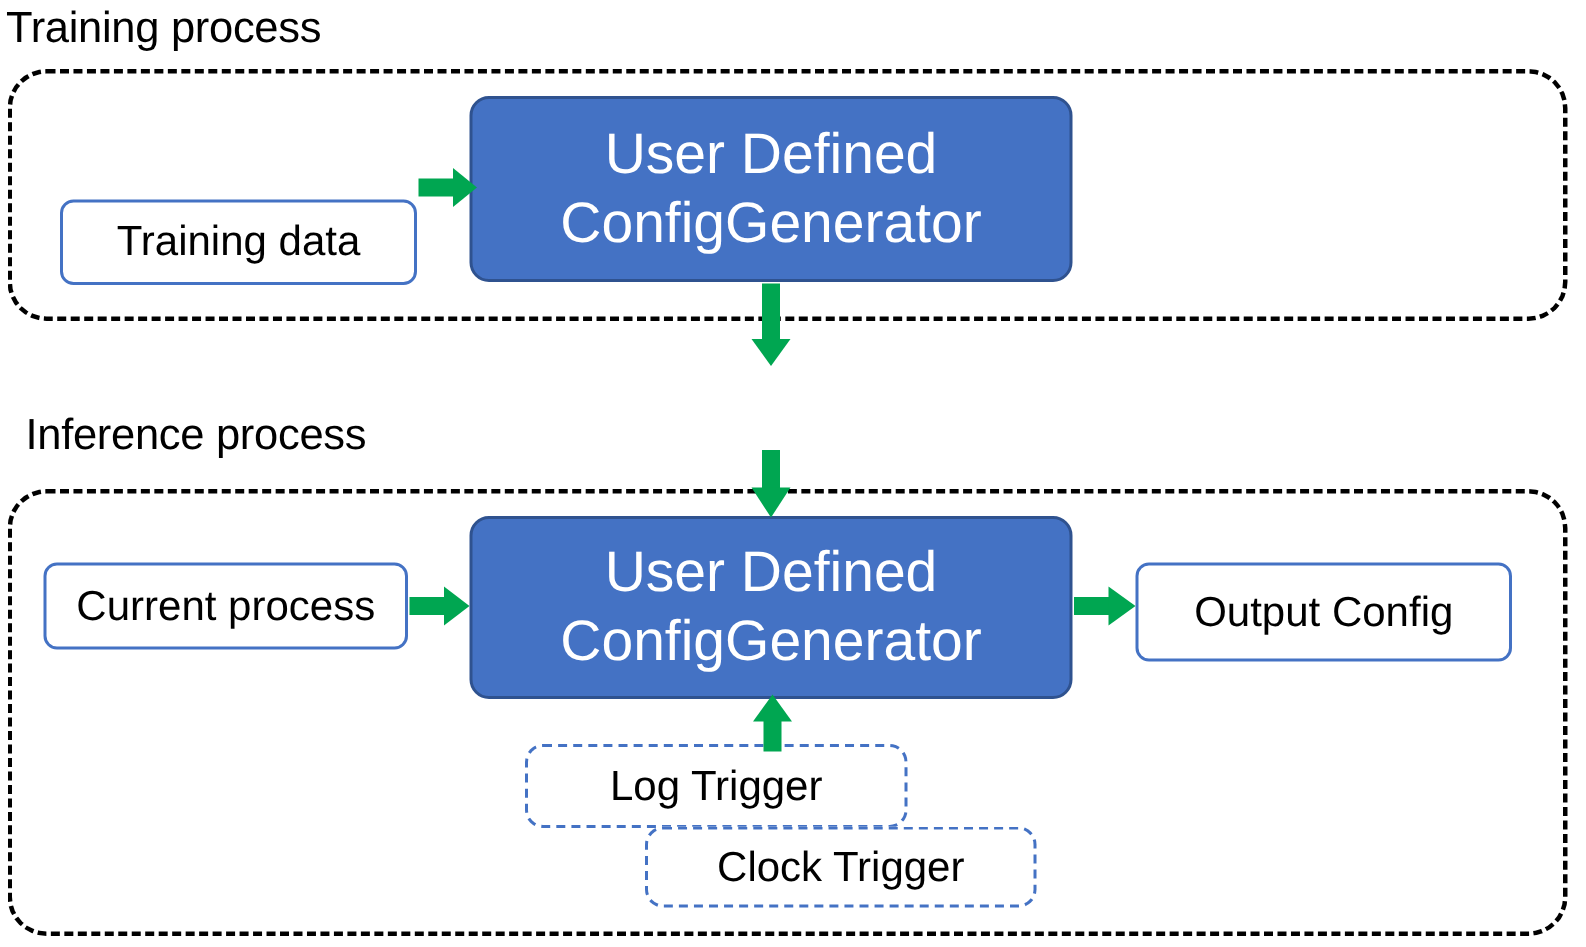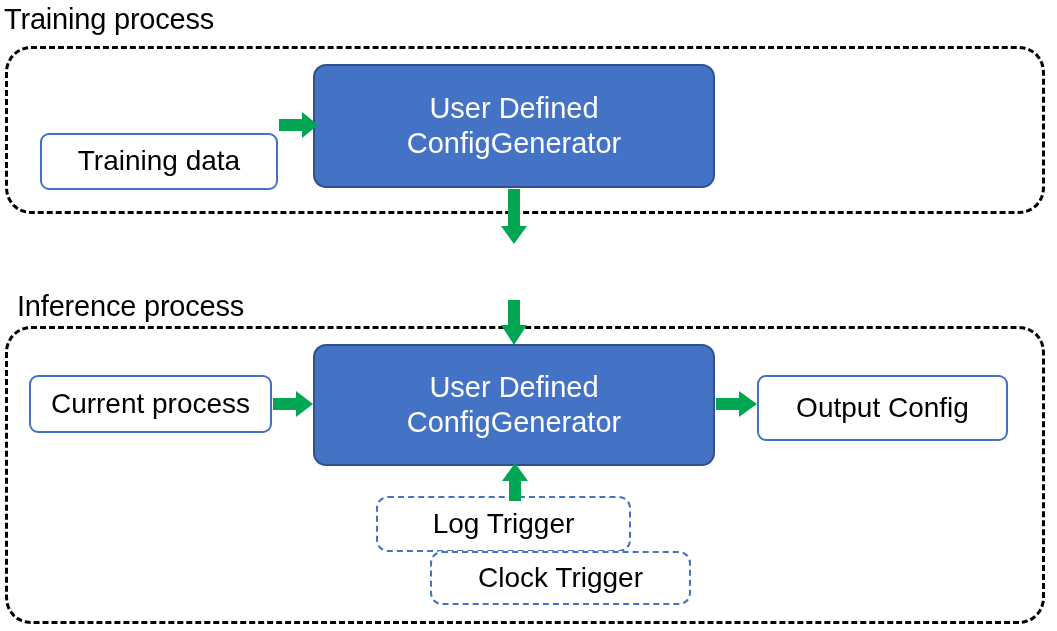--- a/index.html
+++ b/index.html
@@ -22,21 +22,21 @@
   
   .section-title {
     position: absolute;
     font-size: 29px;
     line-height: 1;
     color: #000000;
     white-space: nowrap;
     letter-spacing: -0.2px;
   }
   #title-training  { left: 4px;  top: 5px;  }
-  #title-inference { left: 17px;  top: 292px; }
+  #title-inference { left: 17px;  top: 276px; }
 
   
   .process-container {
     position: absolute;
     border: 3px dashed #000000;
     border-radius: 26px;
     background: transparent;
     box-sizing: border-box;
   }
   #container-training  { left: 5px; top: 46px;  width: 1040px; height: 168px; }
@@ -61,42 +61,42 @@
     font-size: 28px;
     line-height: 1.1;
   }
 
   
   .node-blue {
     background: #4472C4;
     border: 2px solid #2F528F;
     border-radius: 13px;
     color: #ffffff;
-    font-size: 29px;
+    font-size: 38px;
     line-height: 1.22;
   }
 
   
   .node-trigger {
     background: #ffffff;
     border: 2px dashed #4472C4;
     border-radius: 12px;
     color: #000000;
     font-size: 28px;
     line-height: 1.1;
   }
 
   
   #node-training-data    { left: 40px;  top: 97px;  width: 238px; height: 57px; margin-top: 36px; }
   #node-train-generator  { left: 313px; top: 64px;  width: 402px; height: 124px; }
   #node-checkpoint       { left: 396px; top: 243px; width: 236px; height: 57px; }
   #node-current-status   { left: 29px;  top: 375px; width: 243px; height: 58px; }
   #node-infer-generator  { left: 313px; top: 344px; width: 402px; height: 122px; }
   #node-output-config    { left: 757px; top: 375px; width: 251px; height: 66px; }
-  #node-log-trigger      { left: 376px; top: 496px; width: 255px; height: 56px; z-index: 2; }
+  #node-log-trigger      { left: 350px; top: 496px; width: 255px; height: 56px; z-index: 2; }
   #node-clock-trigger    { left: 430px; top: 551px; width: 261px; height: 54px; z-index: 3; text-align: center; }
 
   
   #arrow-layer {
     position: absolute;
     left: 0;
     top: 0;
     width: 1057px;
     height: 631px;
     pointer-events: none;

